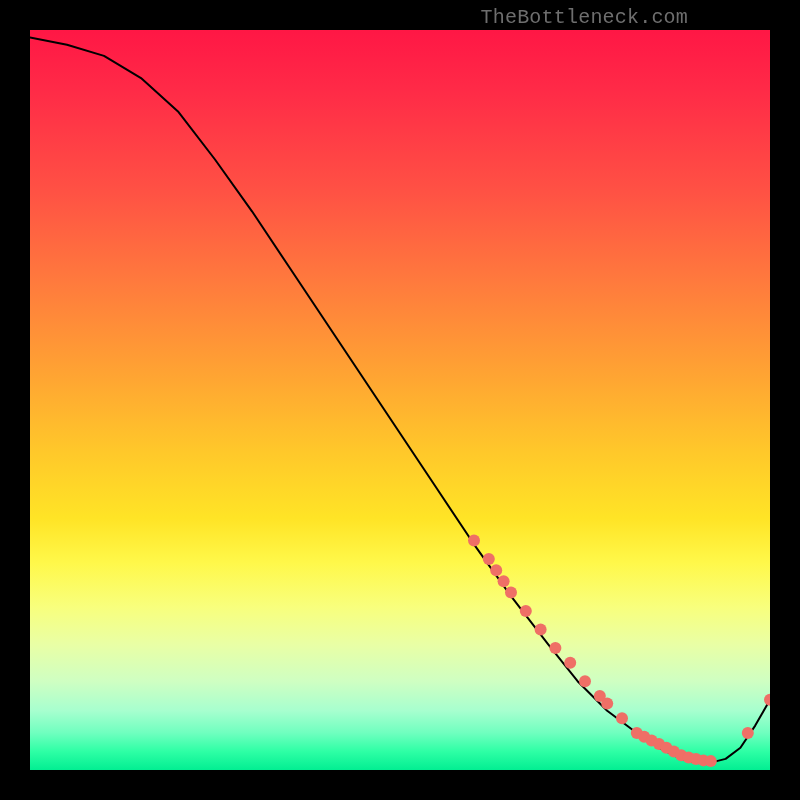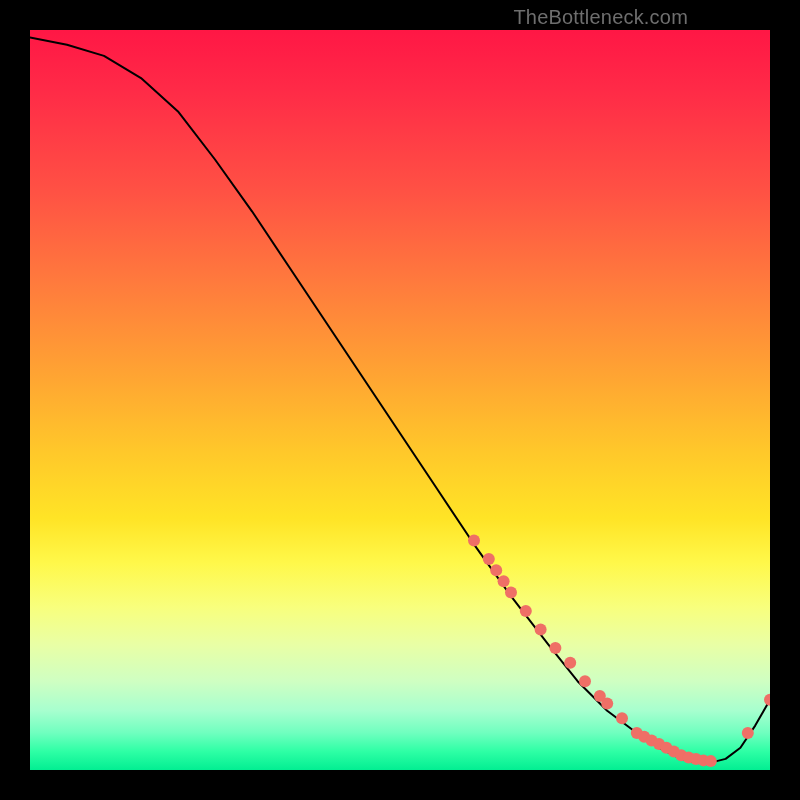--- a/index.html
+++ b/index.html
@@ -8,20 +8,21 @@
     width: 800px;
     height: 800px;
     background: #000000;
     font-family: Arial, Helvetica, sans-serif;
     overflow: hidden;
   }
   .stage {
     position: relative;
     width: 704px;
     height: 800px;
+    font-family: Liberation Mono, monospace;
   }
   .watermark {
     position: absolute;
     top: 6px;
     right: 16px;
     color: #6e6e6e;
     font-size: 20px;
     font-weight: 400;
     letter-spacing: 0.2px;
     user-select: none;

